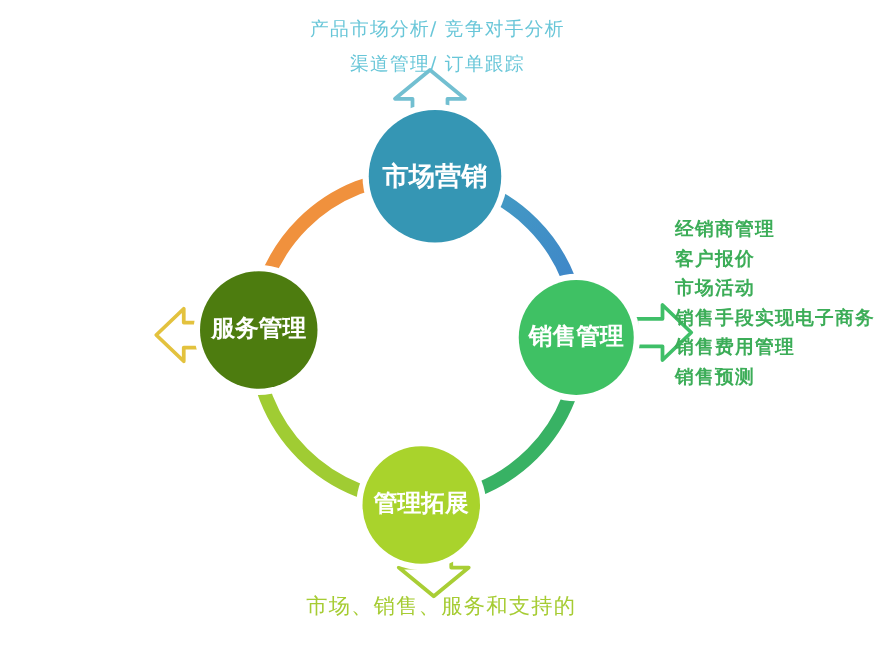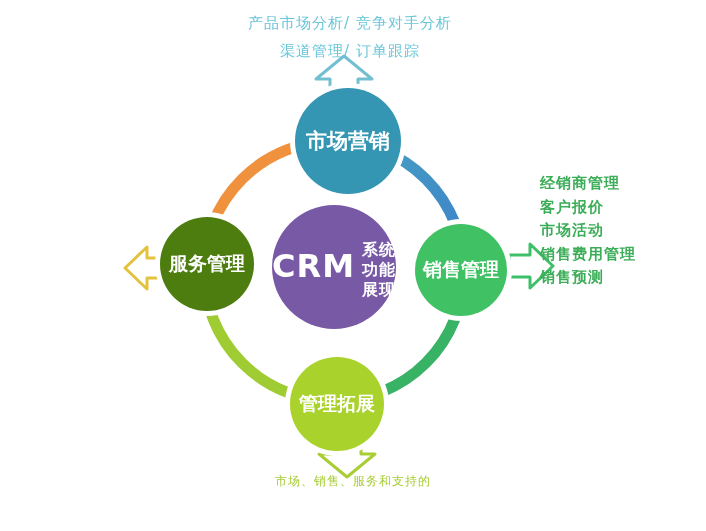--- a/index.html
+++ b/index.html
@@ -20,21 +20,21 @@
   .node-bottom{left:290px;top:357px;width:94px; height:94px; background:#A9D32C;font-size:19px;}
   .node-left  {left:160px;top:217px;width:94px; height:94px; background:#4d7c0f;font-size:19px;}
   .node-center{
     left:272px;top:205px;width:124px;height:124px;background:#7859A6;z-index:4;
   }
   .node-center .crm-title{font-size:32px;letter-spacing:1px;line-height:1.1;}
   .node-center .crm-subtitle{font-size:16px;margin-top:6px;letter-spacing:1px;}
   .notes{position:absolute;text-align:center;font-weight:normal;z-index:2;}
   .notes-top{left:170px;top:14px;width:360px;color:#68C6D8;font-size:15px;}
   .notes-top .line{margin-bottom:9px;letter-spacing:1px;}
-  .notes-bottom{left:8px;top:473px;width:690px;color:#A6CC33;font-size:12px;}
+  .notes-bottom{left:8px;top:473px;width:690px;color:#A6CC33;font-size:17px;}
   .notes-bottom .line{margin-bottom:7px;letter-spacing:1px;}
   .side-list{position:absolute;font-weight:bold;font-size:15px;z-index:2;}
   .side-list .item{letter-spacing:1px;}
   .list-right{left:540px;top:172px;color:#3CAD58;}
   .list-right .item{line-height:23.5px;}
   .list-left{left:14px;top:193px;color:#EFC43C;}
   .list-left .item{line-height:27px;}
 </style>
 </head>
 <body>
@@ -64,20 +64,21 @@
 
   <div class="notes notes-top">
     <div class="line">产品市场分析/ 竞争对手分析</div>
     <div class="line">渠道管理/ 订单跟踪</div>
   </div>
 
   <div class="side-list list-right">
     <div class="item">经销商管理</div>
     <div class="item">客户报价</div>
     <div class="item">市场活动</div>
+    <div class="item">销售手段实现电子商务</div>
     <div class="item">销售费用管理</div>
     <div class="item">销售预测</div>
   </div>
 
 
   <div class="notes notes-bottom">
     <div class="line">市场、销售、服务和支持的</div>
   </div>
 
   <div class="node node-top">
@@ -93,18 +94,14 @@
   <div class="node node-bottom">
     <span>管理</span>
     <span>拓展</span>
   </div>
 
   <div class="node node-left">
     <span>服务</span>
     <span>管理</span>
   </div>
 
-  <div class="node node-center">
-    <span class="crm-title">CRM</span>
-    <span class="crm-subtitle">系统功能展现</span>
-  </div>
 
 </div>
 
 </body></html>

